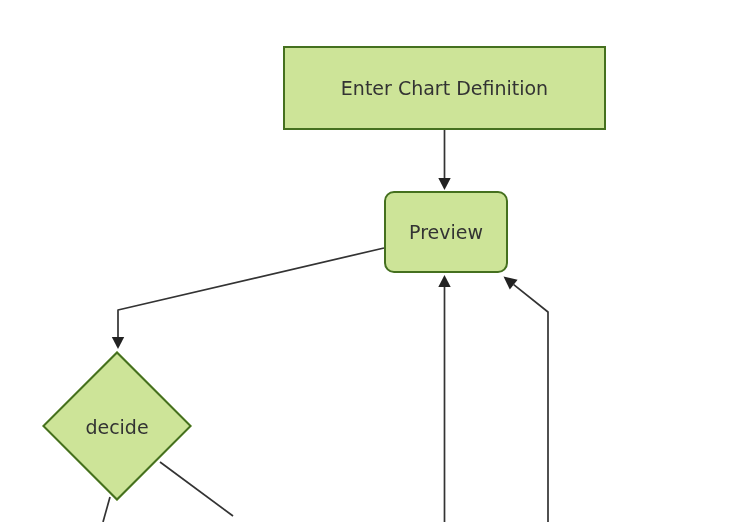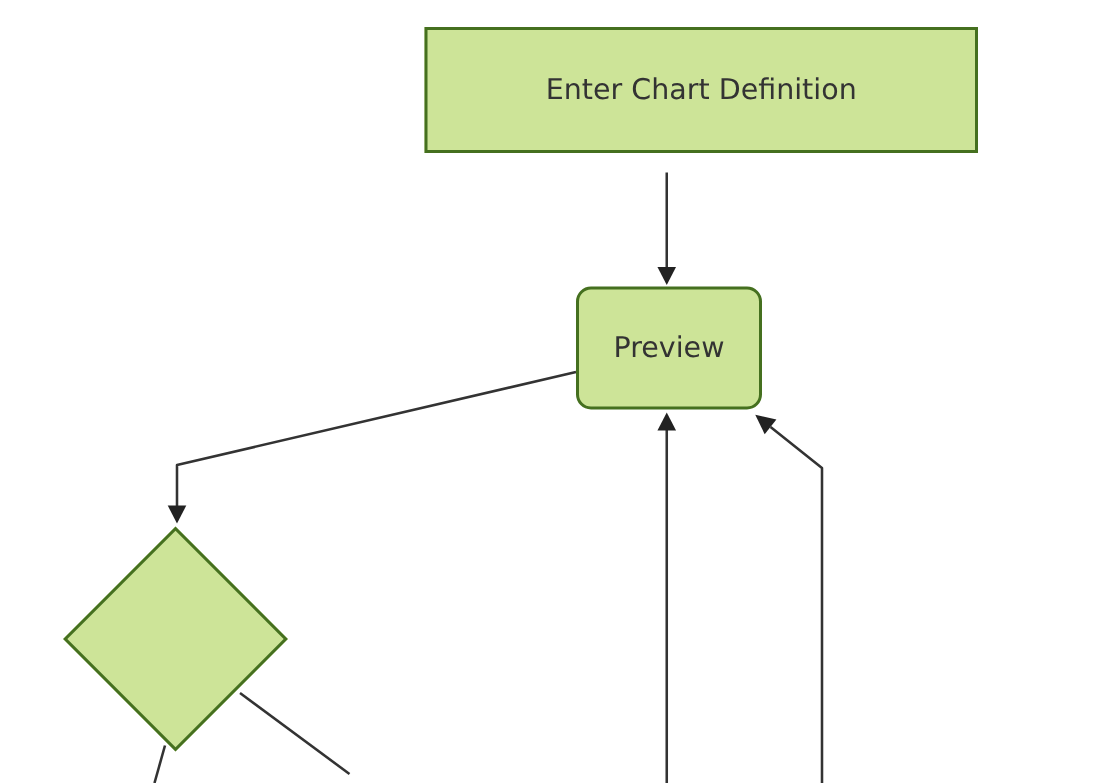--- a/index.html
+++ b/index.html
@@ -45,22 +45,22 @@
     border: 2px solid var(--node-border, #45701f);
     display: flex;
     align-items: center;
     justify-content: center;
     font-size: 19px;
     line-height: 1.2;
     color: var(--label-color, #333333);
   }
   .node-rect {
     left: 283px;
-    top: 18px;
-    width: 369px;
+    top: 46px;
+    width: 323px;
     height: 84px;
   }
   .node-rounded {
     left: 384px;
     top: 191px;
     width: 124px;
     height: 82px;
     border-radius: 10px;
   }
   .node-diamond-shape {
@@ -113,14 +113,17 @@
 
   <div class="node node-rect">
     <span>Enter Chart Definition</span>
   </div>
 
   <div class="node node-rounded">
     <span>Preview</span>
   </div>
 
   <div class="node-diamond-shape"></div>
+  <div class="node-diamond-label">
+    <span>decide</span>
+  </div>
 
 </div>
 
 </body></html>

